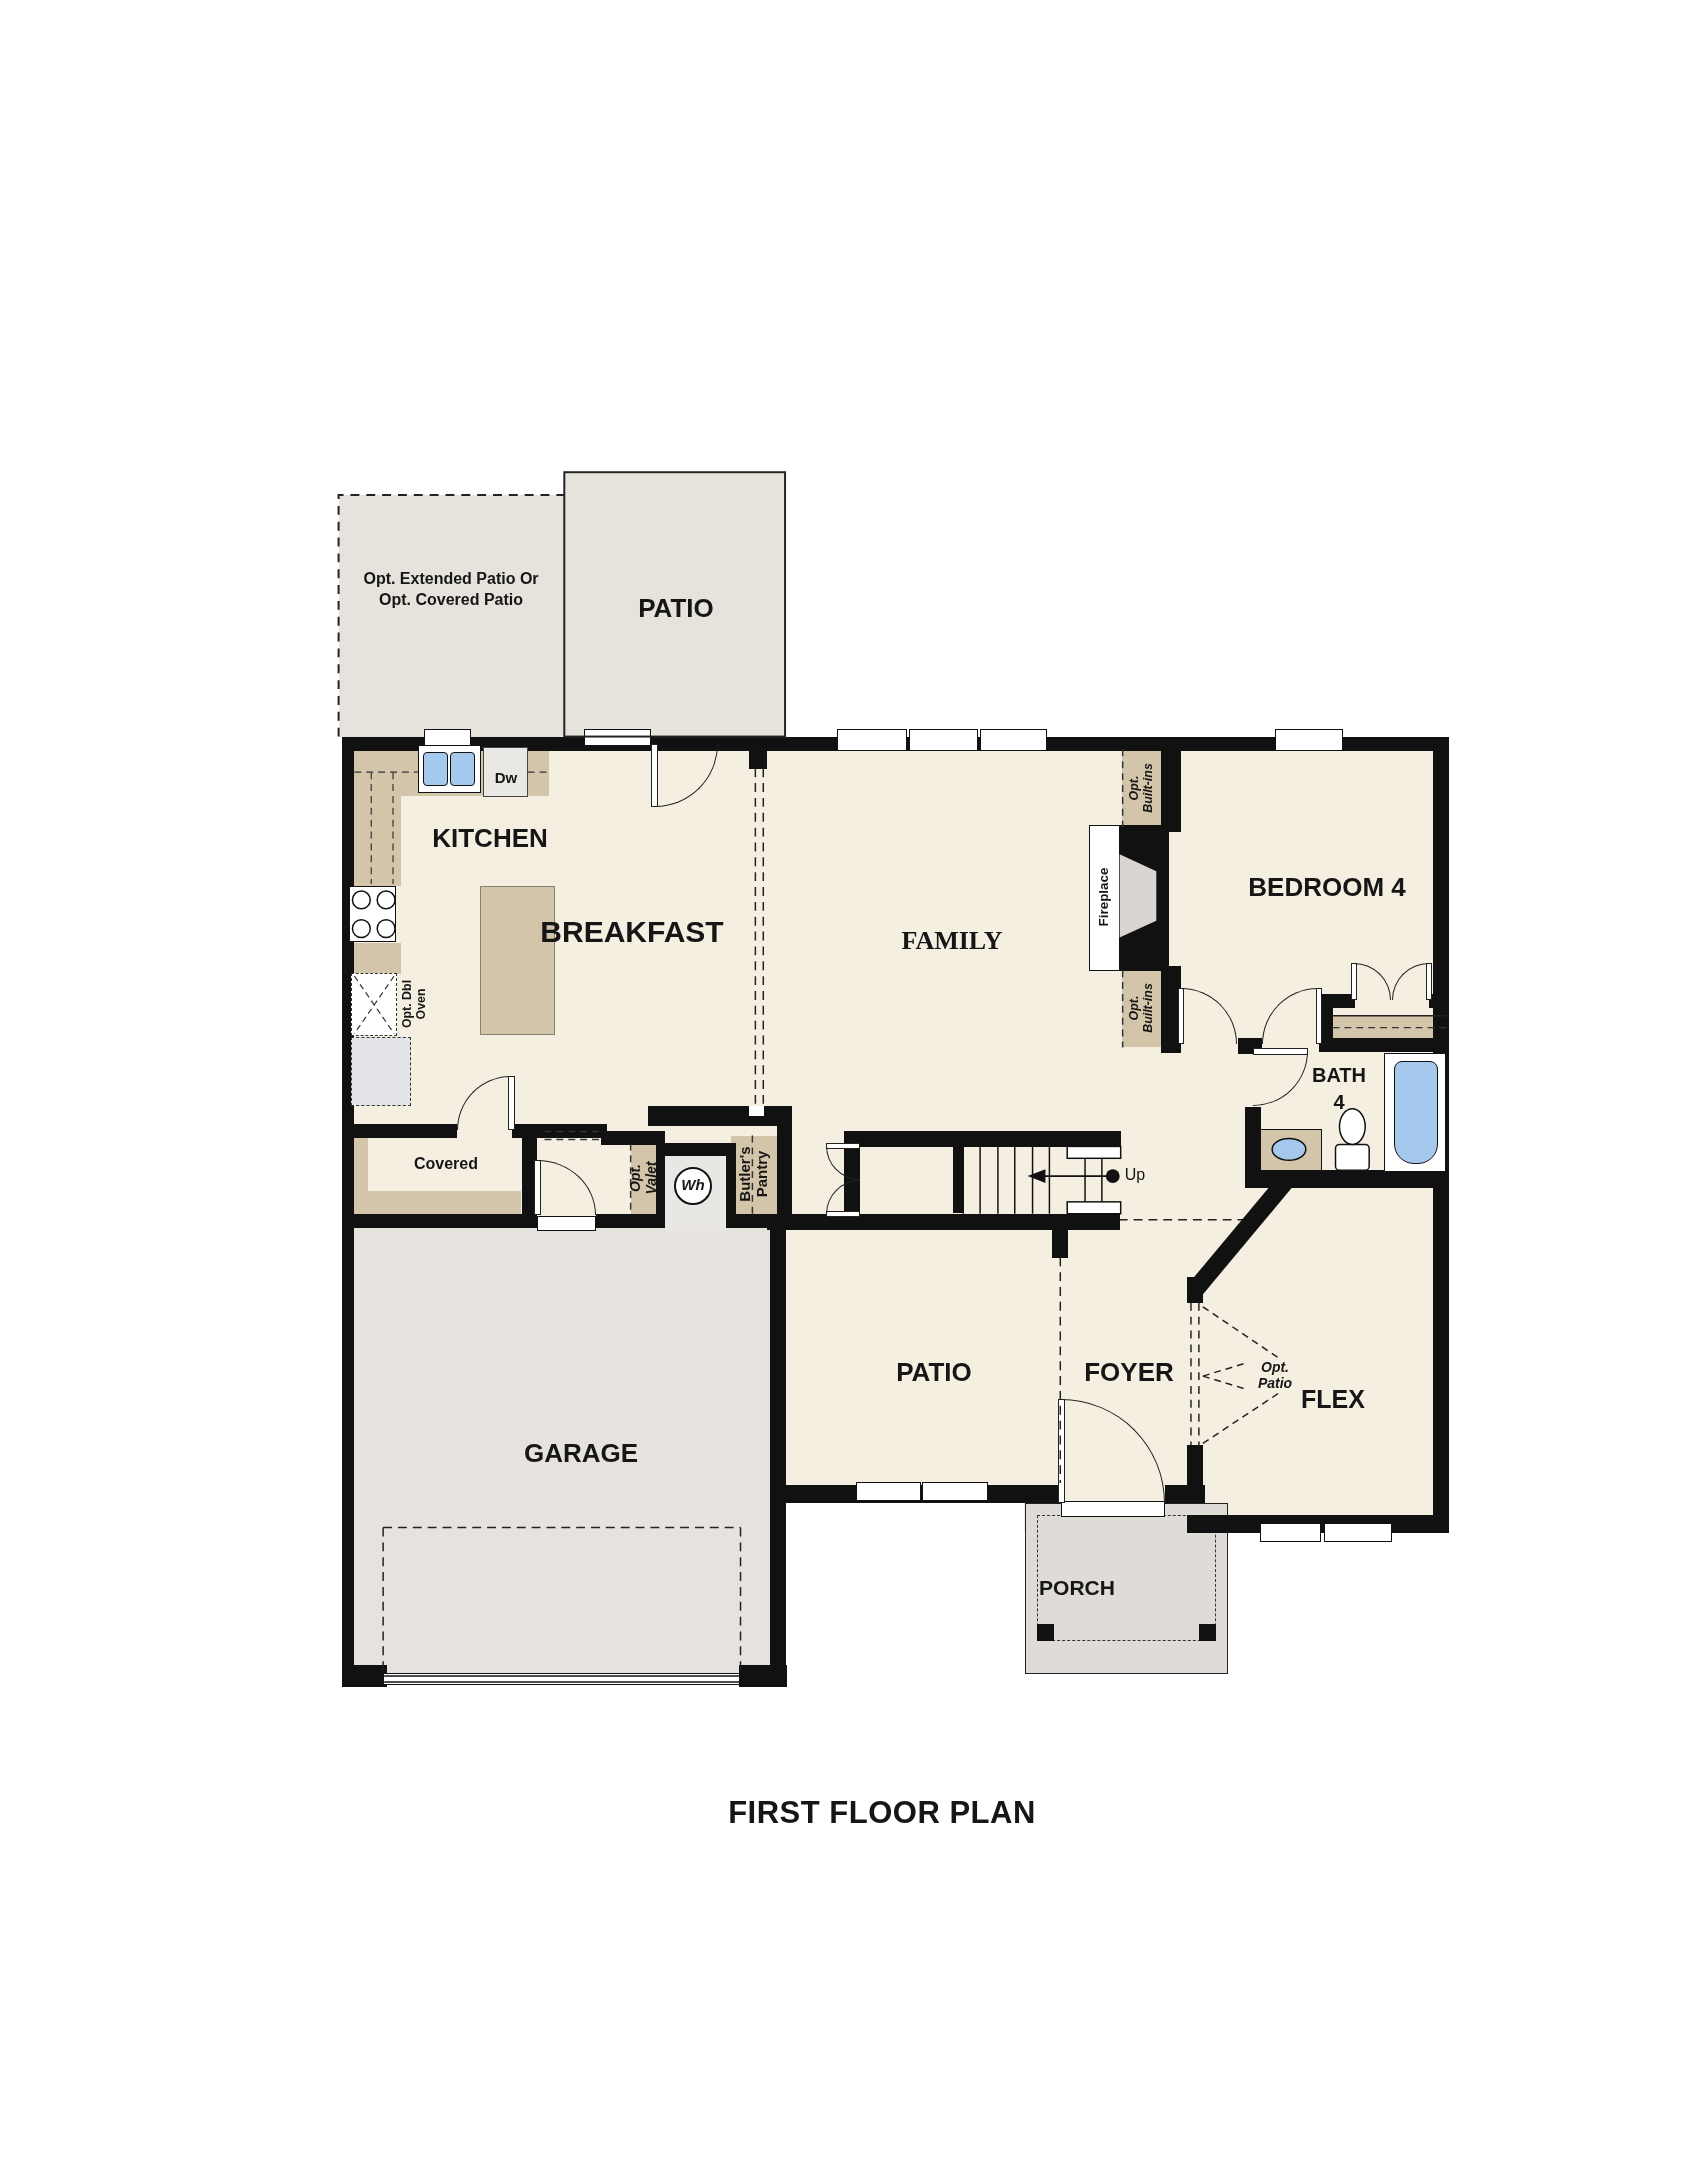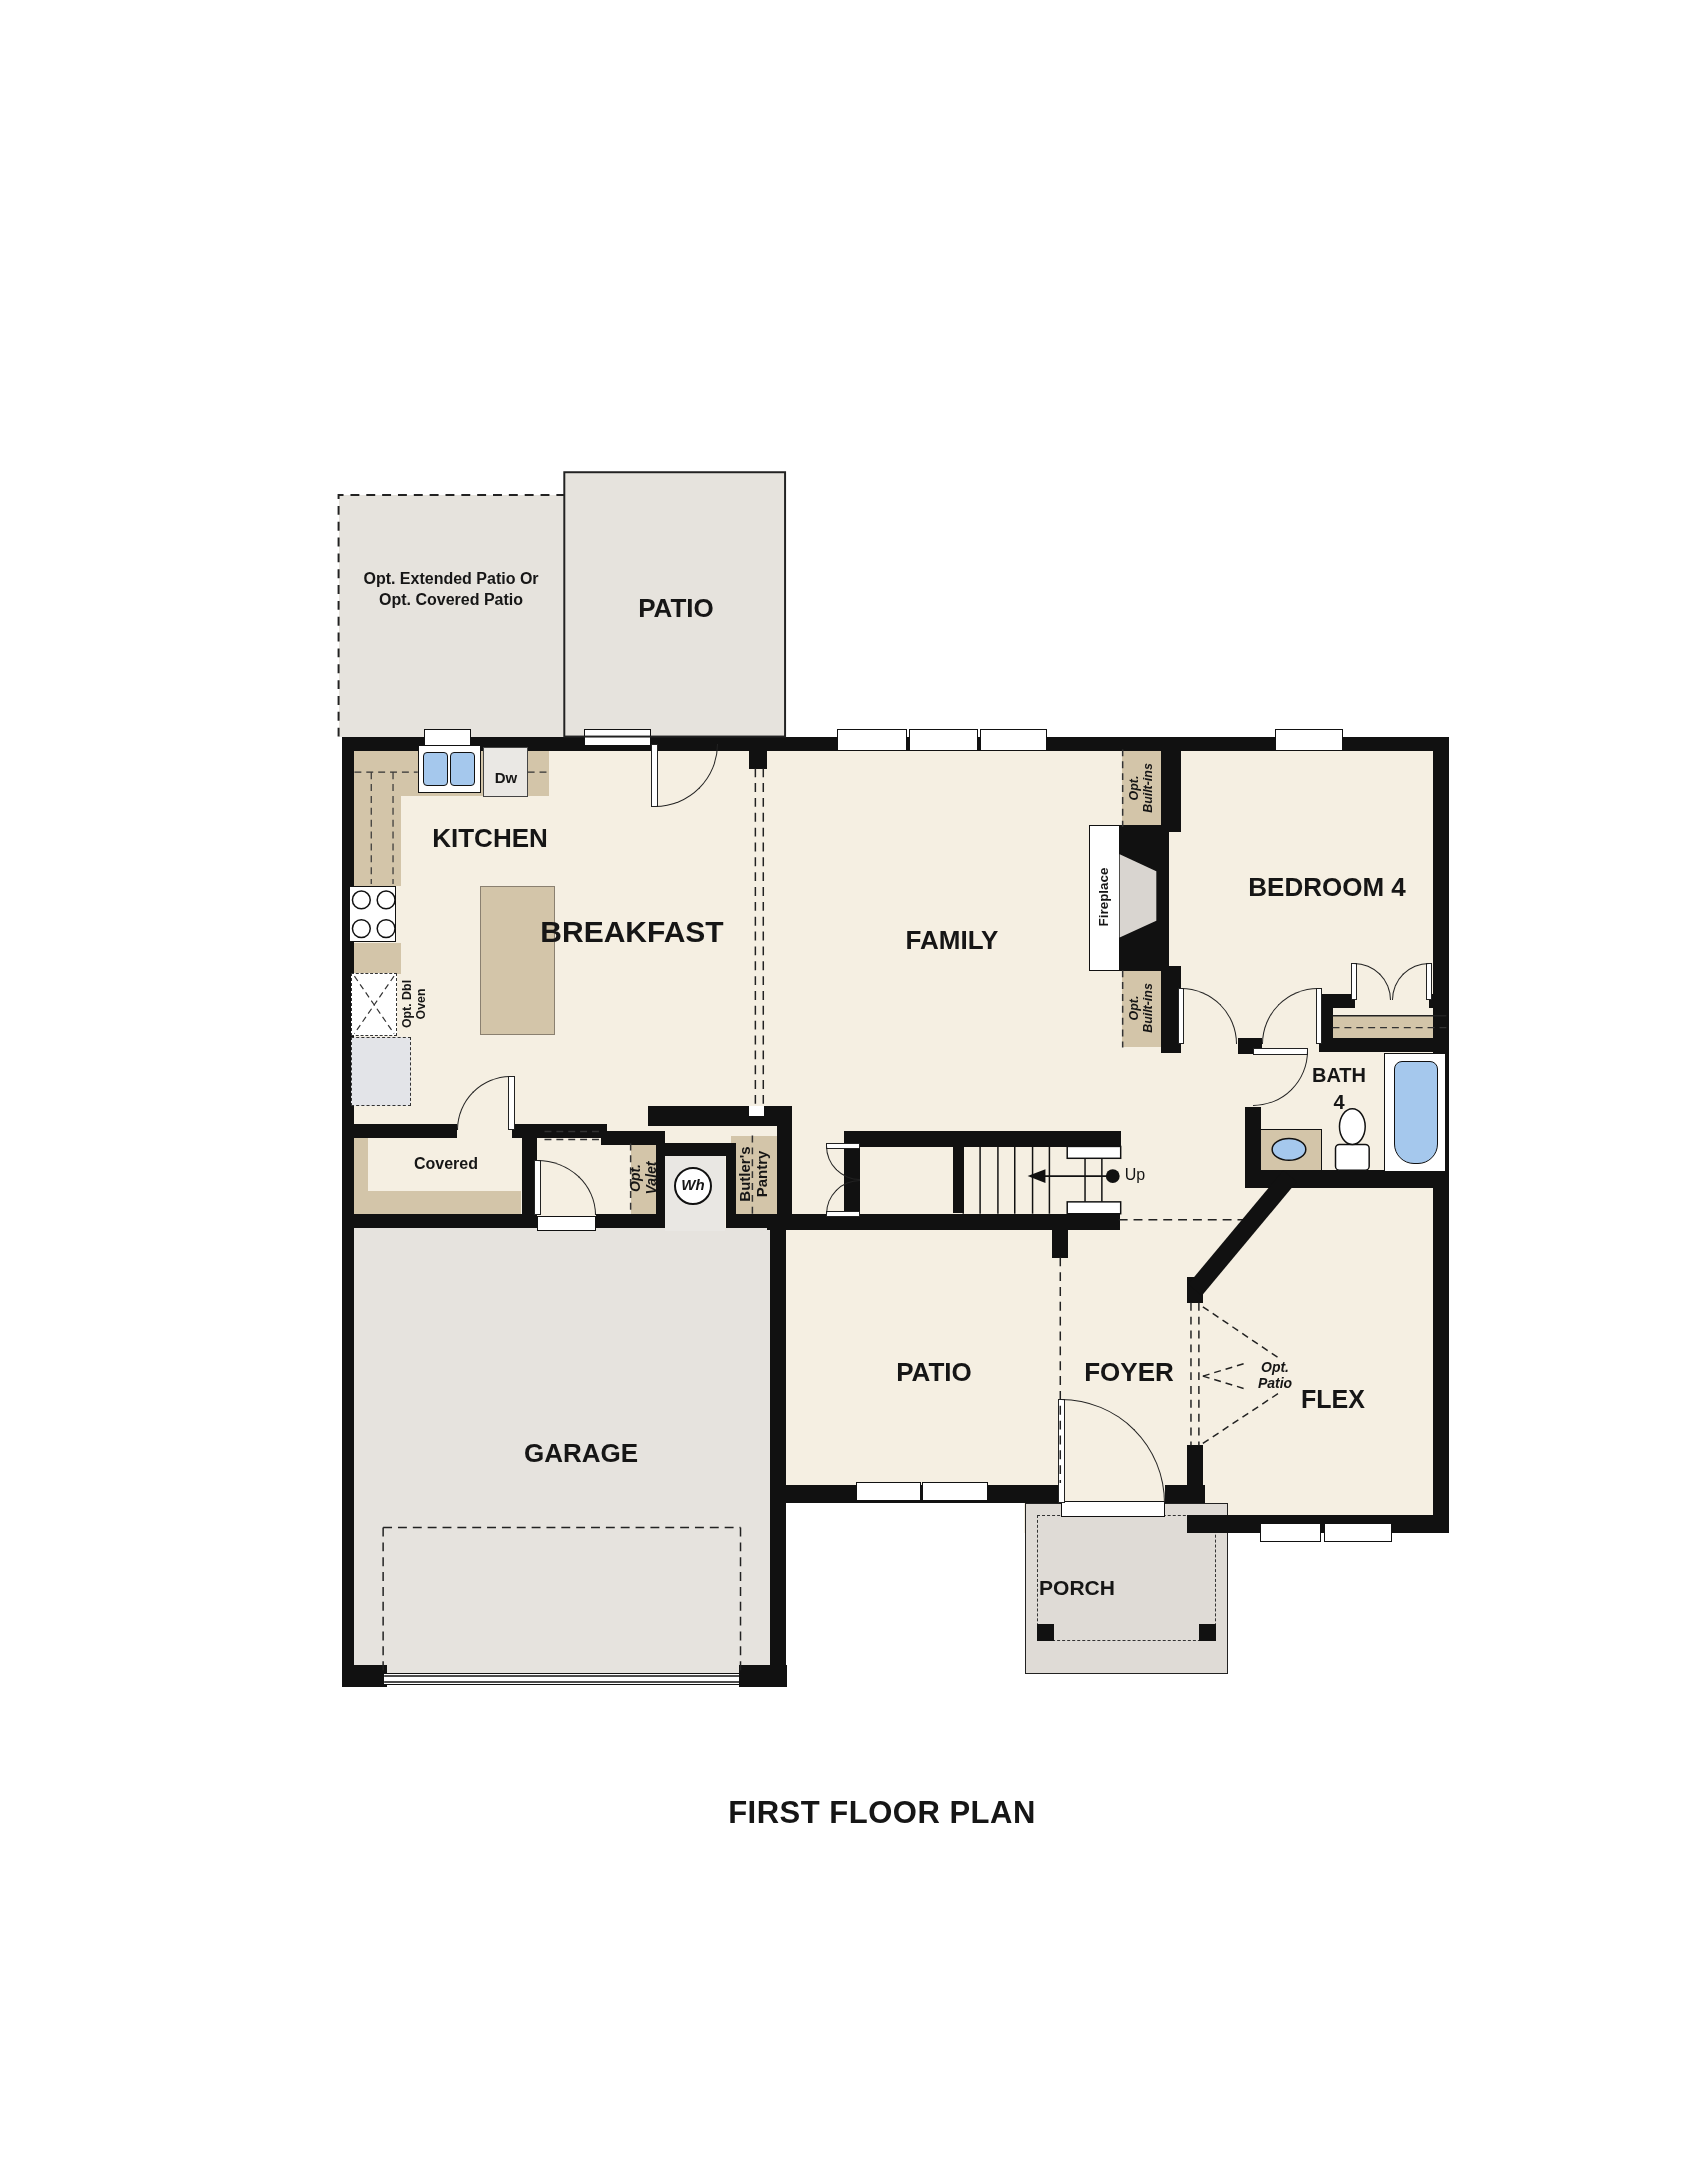--- a/index.html
+++ b/index.html
@@ -229,21 +229,21 @@
       <circle cx="365" cy="938" r="9"></circle>
         <circle cx="390" cy="938" r="9"></circle>
     </g>
 
     <line x1="388" y1="1693" x2="747" y2="1693" stroke="#111" stroke-width="1.5"></line>
     <line x1="388" y1="1699" x2="747" y2="1699" stroke="#111" stroke-width="1.5"></line>
   </svg>
 
   <div class="lbl" style="left:490px;top:839px;font-size:26px;">KITCHEN</div>
   <div class="lbl" style="left:632px;top:932px;font-size:30px;">BREAKFAST</div>
-  <div class="lbl" style="left:952px;top:941px;font-size:26px;">FAMILY</div>
+  <div class="lbl" style="left:952px;top:941px;font-size:26px;font-family:Liberation Serif, serif;">FAMILY</div>
   <div class="lbl" style="left:1327px;top:888px;font-size:26px;">BEDROOM 4</div>
   <div class="lbl" style="left:1339px;top:1089px;font-size:20px;line-height:1.35;">BATH
 4</div>
   <div class="lbl" style="left:934px;top:1373px;font-size:26px;">PATIO</div>
   <div class="lbl" style="left:1129px;top:1373px;font-size:26px;">FOYER</div>
   <div class="lbl" style="left:1333px;top:1399px;font-size:25px;">FLEX</div>
   <div class="lbl" style="left:581px;top:1454px;font-size:26px;">GARAGE</div>
   <div class="lbl" style="left:1077px;top:1588px;font-size:21px;">PORCH</div>
   <div class="lbl" style="left:676px;top:609px;font-size:26px;">PATIO</div>
   <div class="lbl" style="left:451px;top:590px;font-size:16px;line-height:1.3;">Opt. Extended Patio Or

